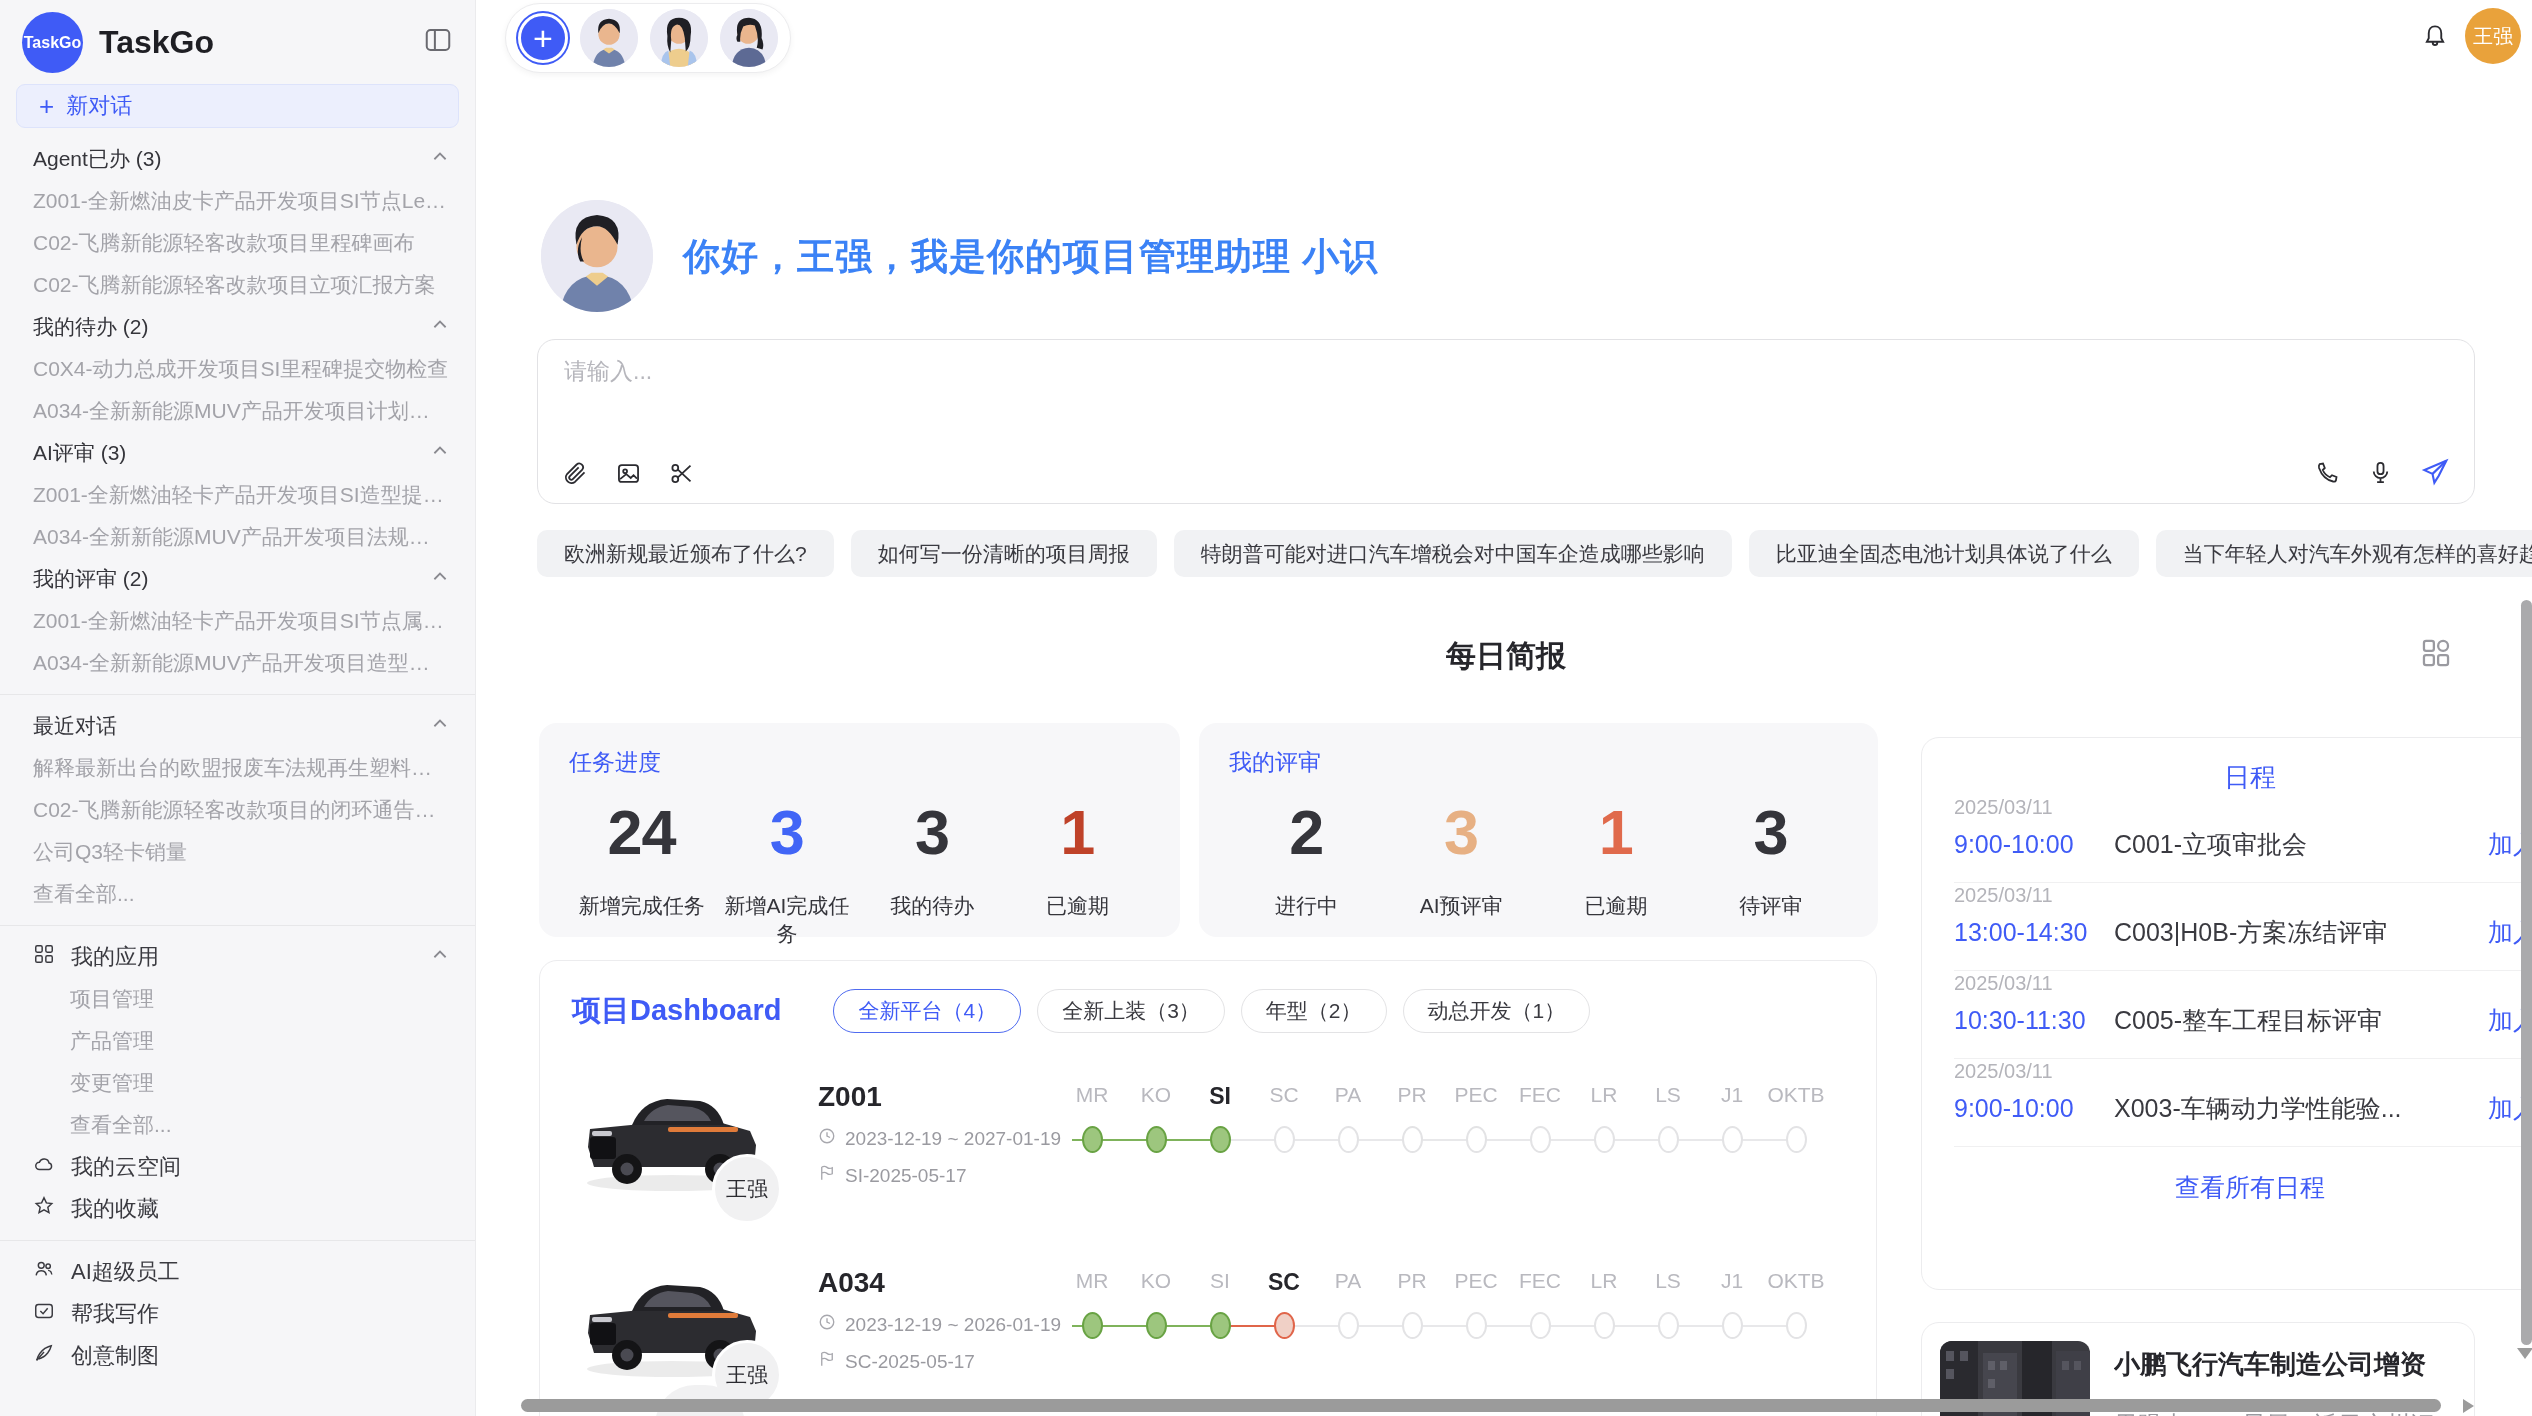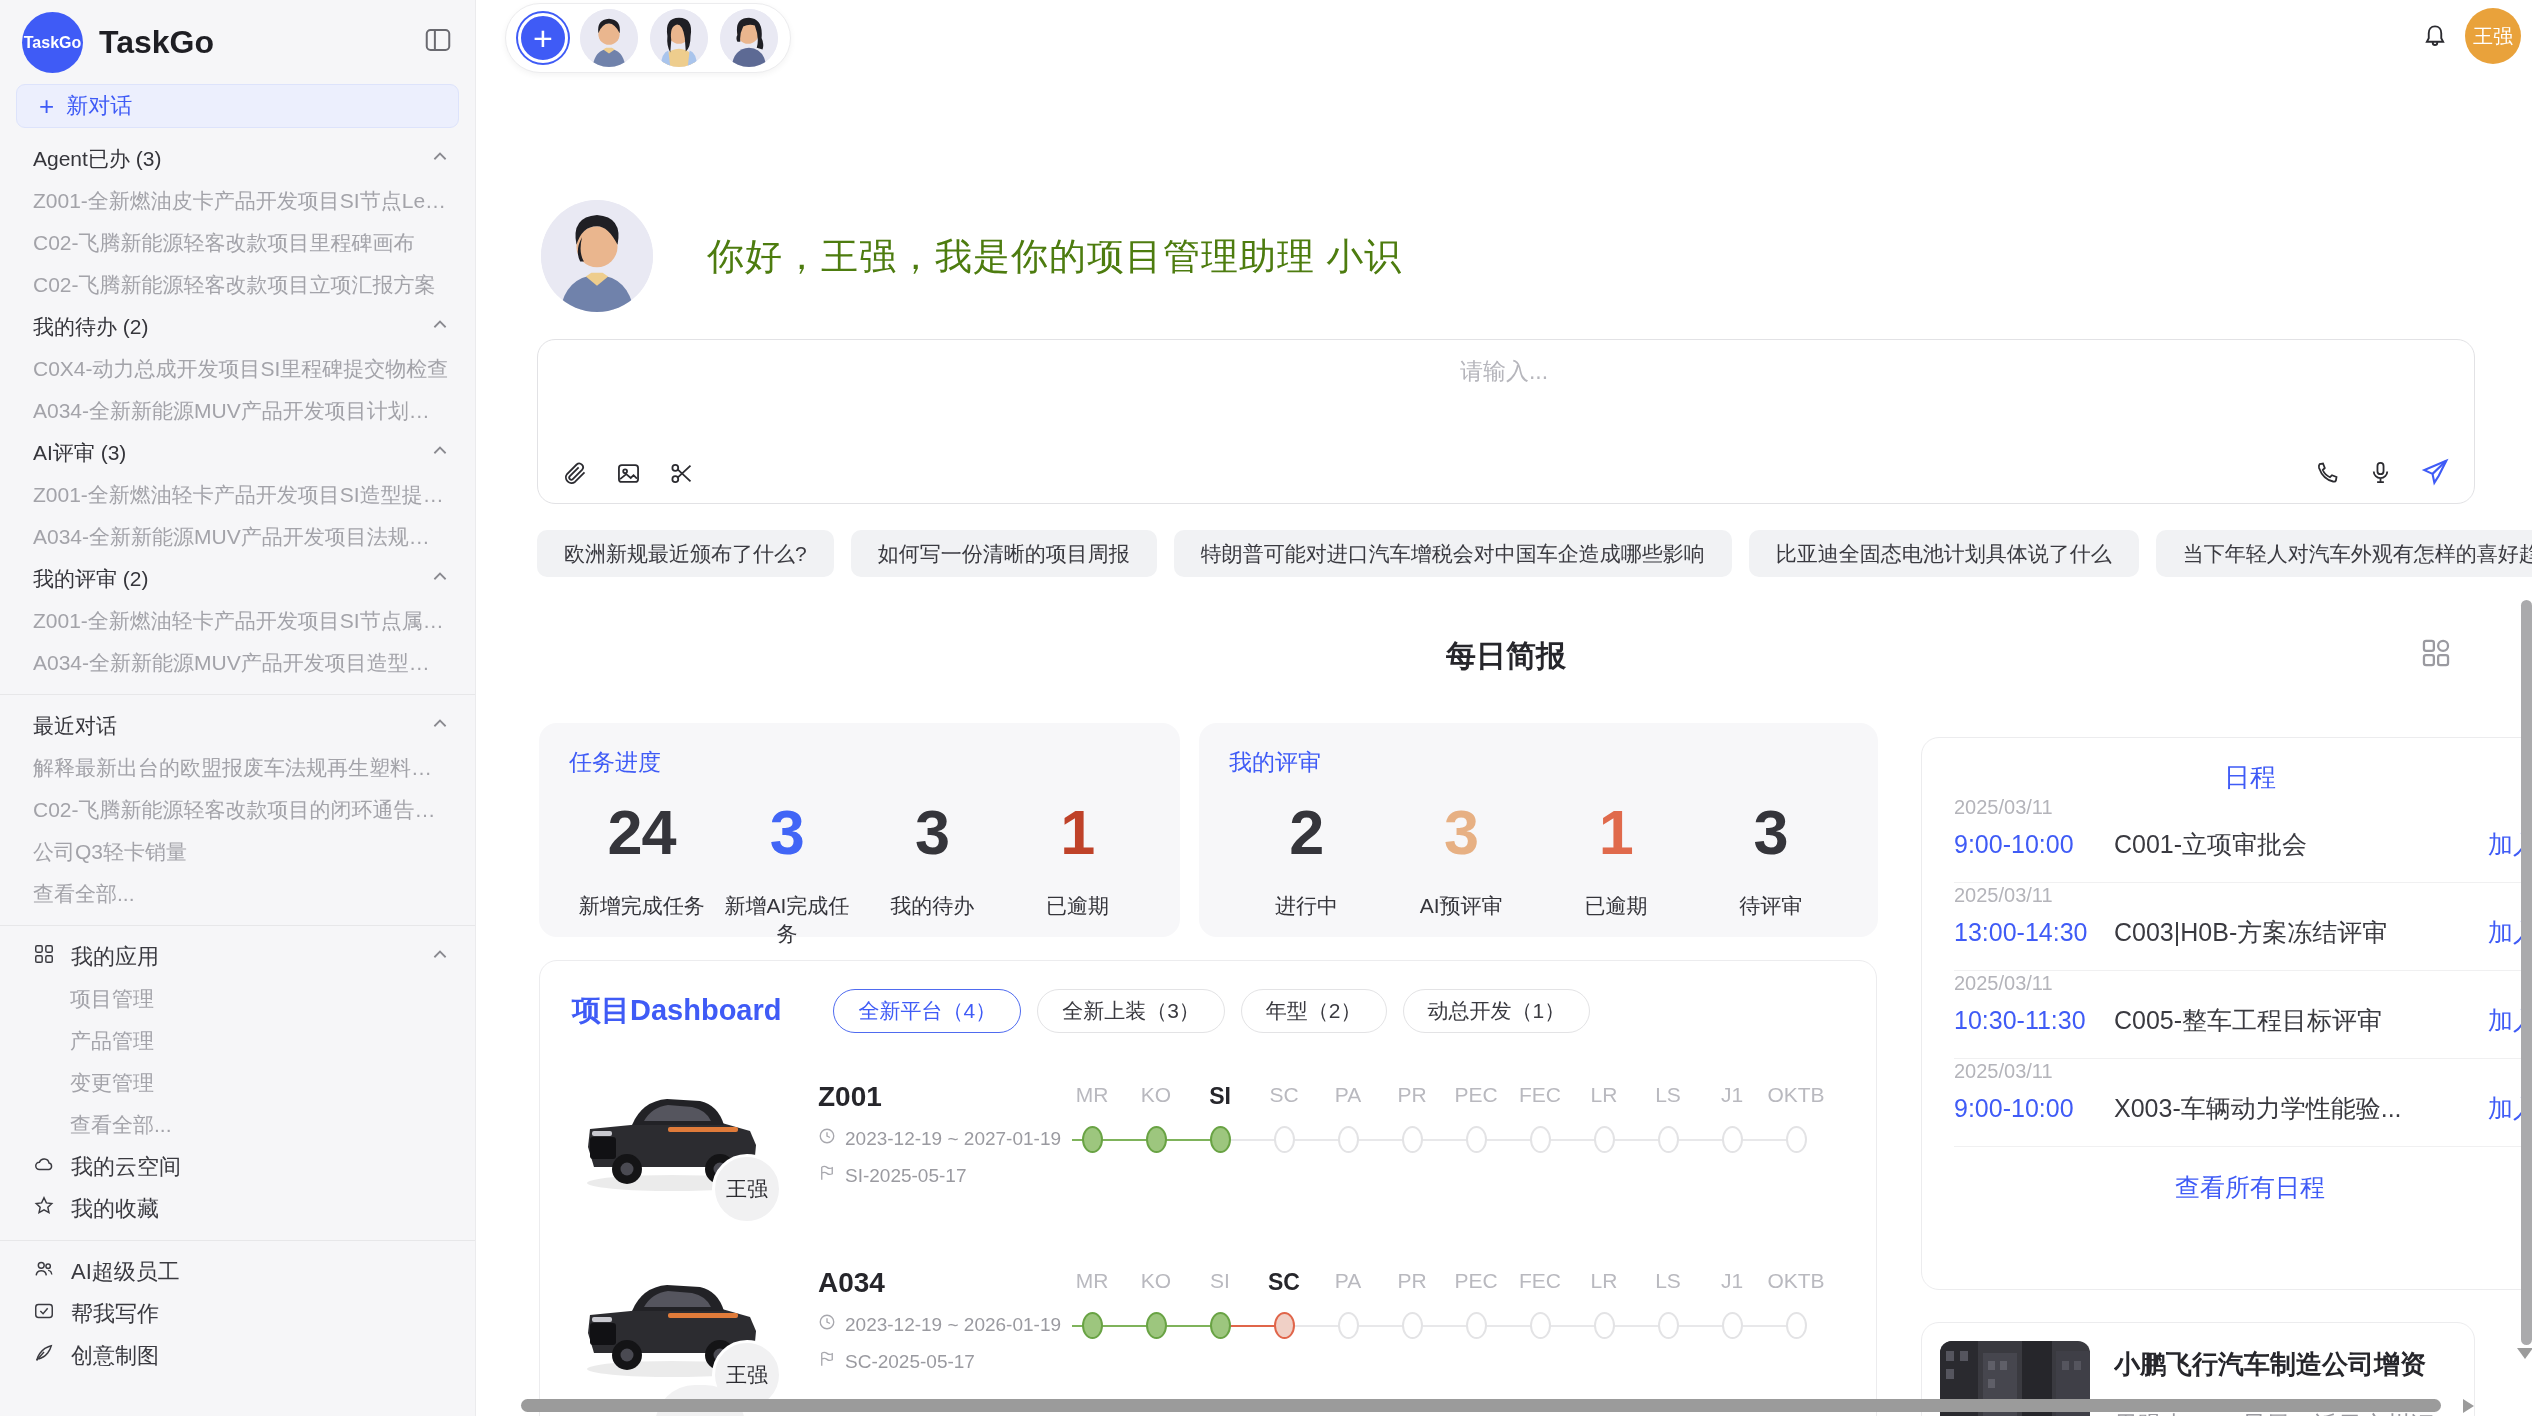--- a/index.html
+++ b/index.html
@@ -37,26 +37,26 @@
     display:flex; align-items:center; padding:0 12px; gap:12px; }
   .plus-btn { width:50px; height:50px; border-radius:50%; background:#3f5bf6; color:#fff;
     display:flex; align-items:center; justify-content:center; font-size:34px; font-weight:300;
     border:3px solid #fff; box-shadow:0 0 0 2px #3f5bf6; cursor:pointer; }
   .avatar { width:58px; height:58px; border-radius:50%; overflow:hidden; background:#e9e9f3; cursor:pointer; flex:none; }
   .bell { position:absolute; left:1943px; top:22px; cursor:pointer; }
   .user-avatar { position:absolute; left:1988px; top:8px; width:56px; height:56px; border-radius:50%;
     background:#e9a23b; color:#fff; font-size:20px; display:flex; align-items:center; justify-content:center; cursor:pointer; }
 
   .greet-avatar { position:absolute; left:64px; top:200px; width:112px; height:112px; border-radius:50%; overflow:hidden; background:#e9e9f3; }
-  .greet-text { position:absolute; left:206px; top:232px; font-size:37px; font-weight:400; color:#4d7c0f; letter-spacing:1px;margin-left:24px; }
+  .greet-text { position:absolute; left:206px; top:232px; font-size:37px; font-weight:700; color:#3b82f6; letter-spacing:1px; }
 
   .input-card { position:absolute; left:60px; top:339px; width:1938px; height:165px;
     border:1px solid #e2e2e5; border-radius:18px; background:#fff; }
   .chat-input { position:absolute; left:26px; top:18px; width:1880px; border:none; outline:none;
-    font-size:23px; color:#2b2b30; font-family:inherit; background:transparent;text-align:center; }
+    font-size:23px; color:#2b2b30; font-family:inherit; background:transparent; }
   .chat-input::placeholder { color:#b6b6bc; }
   .input-icons-left { position:absolute; left:24px; bottom:16px; display:flex; gap:26px; align-items:center; }
   .input-icons-right { position:absolute; right:24px; bottom:16px; display:flex; gap:26px; align-items:center; }
   .iicon { cursor:pointer; display:flex; }
 
   .chips { position:absolute; left:60px; top:530px; display:flex; gap:17px; }
   .chip { height:47px; line-height:47px; padding:0 27px; background:#f1f2f4; border-radius:10px;
     font-size:21px; color:#3a3a40; cursor:pointer; white-space:nowrap; }
 
   .brief-title { position:absolute; left:60px; top:636px; width:1938px; text-align:center;

